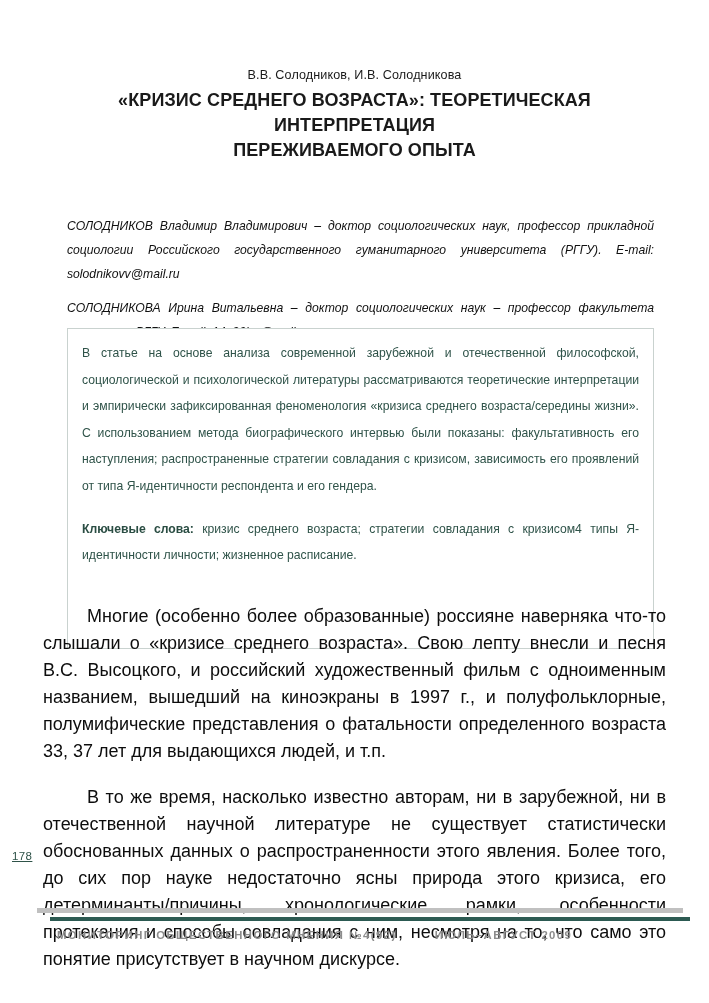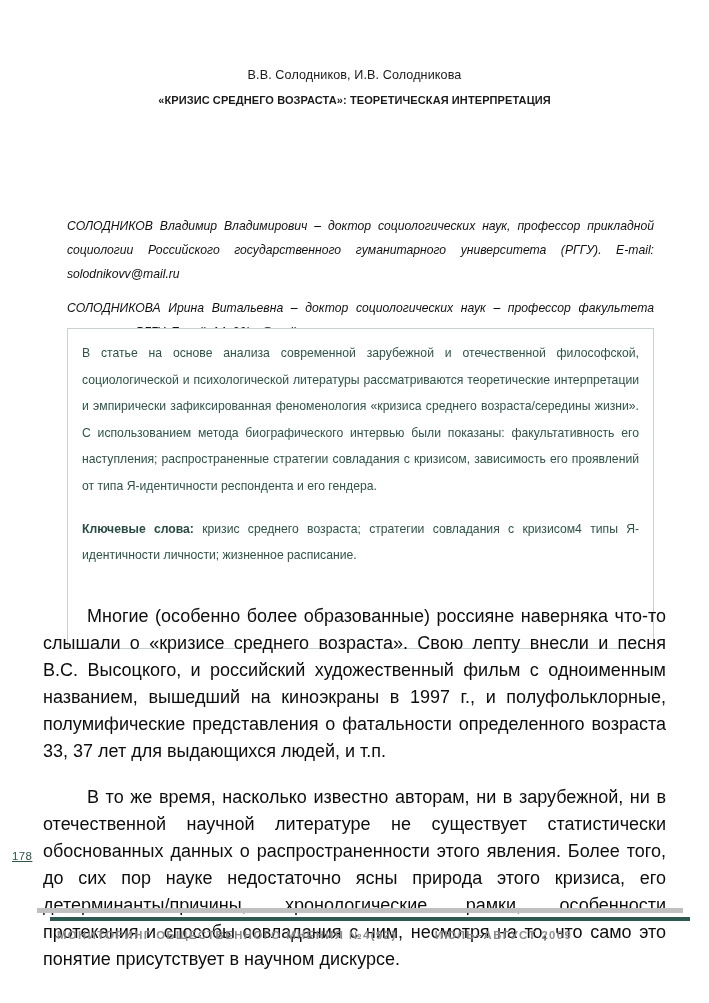--- a/index.html
+++ b/index.html
@@ -32,21 +32,21 @@
     width: 589px;
     text-align: center;
   }
   .authors-line {
     font-size: 12.6px;
     line-height: 25px;
     color: #1a1a1a;
     letter-spacing: 0.1px;
   }
   .article-title {
-    font-size: 11px;
+    font-size: 18px;
     line-height: 25px;
     color: #1a1a1a;
     letter-spacing: 0.1px;
     margin: 0;
   }
   .article-title .t-line { display: block; }
 
   
   .bios {
     position: absolute;
@@ -159,20 +159,21 @@
 </style>
 </head>
 <body>
 
 <div class="page">
 
   <div class="title-block">
     <div class="authors-line">В.В. Солодников, И.В. Солодникова</div>
     <h1 class="article-title">
       <span class="t-line">«КРИЗИС СРЕДНЕГО ВОЗРАСТА»: ТЕОРЕТИЧЕСКАЯ ИНТЕРПРЕТАЦИЯ</span>
+      <span class="t-line">ПЕРЕЖИВАЕМОГО ОПЫТА</span>
     </h1>
   </div>
 
   <div class="bios">
     <p class="bio">СОЛОДНИКОВ Владимир Владимирович – доктор социологических наук, профессор прикладной социологии Российского государственного гуманитарного университета (РГГУ). E-mail: solodnikovv@mail.ru</p>
     <p class="bio">СОЛОДНИКОВА Ирина Витальевна – доктор социологических наук – профессор факультета психологии РГГУ. E-mail: 14a20ivs@mail.ru</p>
   </div>
 
   <div class="abstract-box">
     <p class="abstract-text">В статье на основе анализа современной зарубежной и отечественной философской, социологической и психологической литературы рассматриваются теоретические интерпретации и эмпирически зафиксированная феноменология «кризиса среднего возраста/середины жизни». С использованием метода биографического интервью были показаны: факультативность его наступления; распространенные стратегии совладания с кризисом, зависимость его проявлений от типа Я-идентичности респондента и его гендера.</p>

